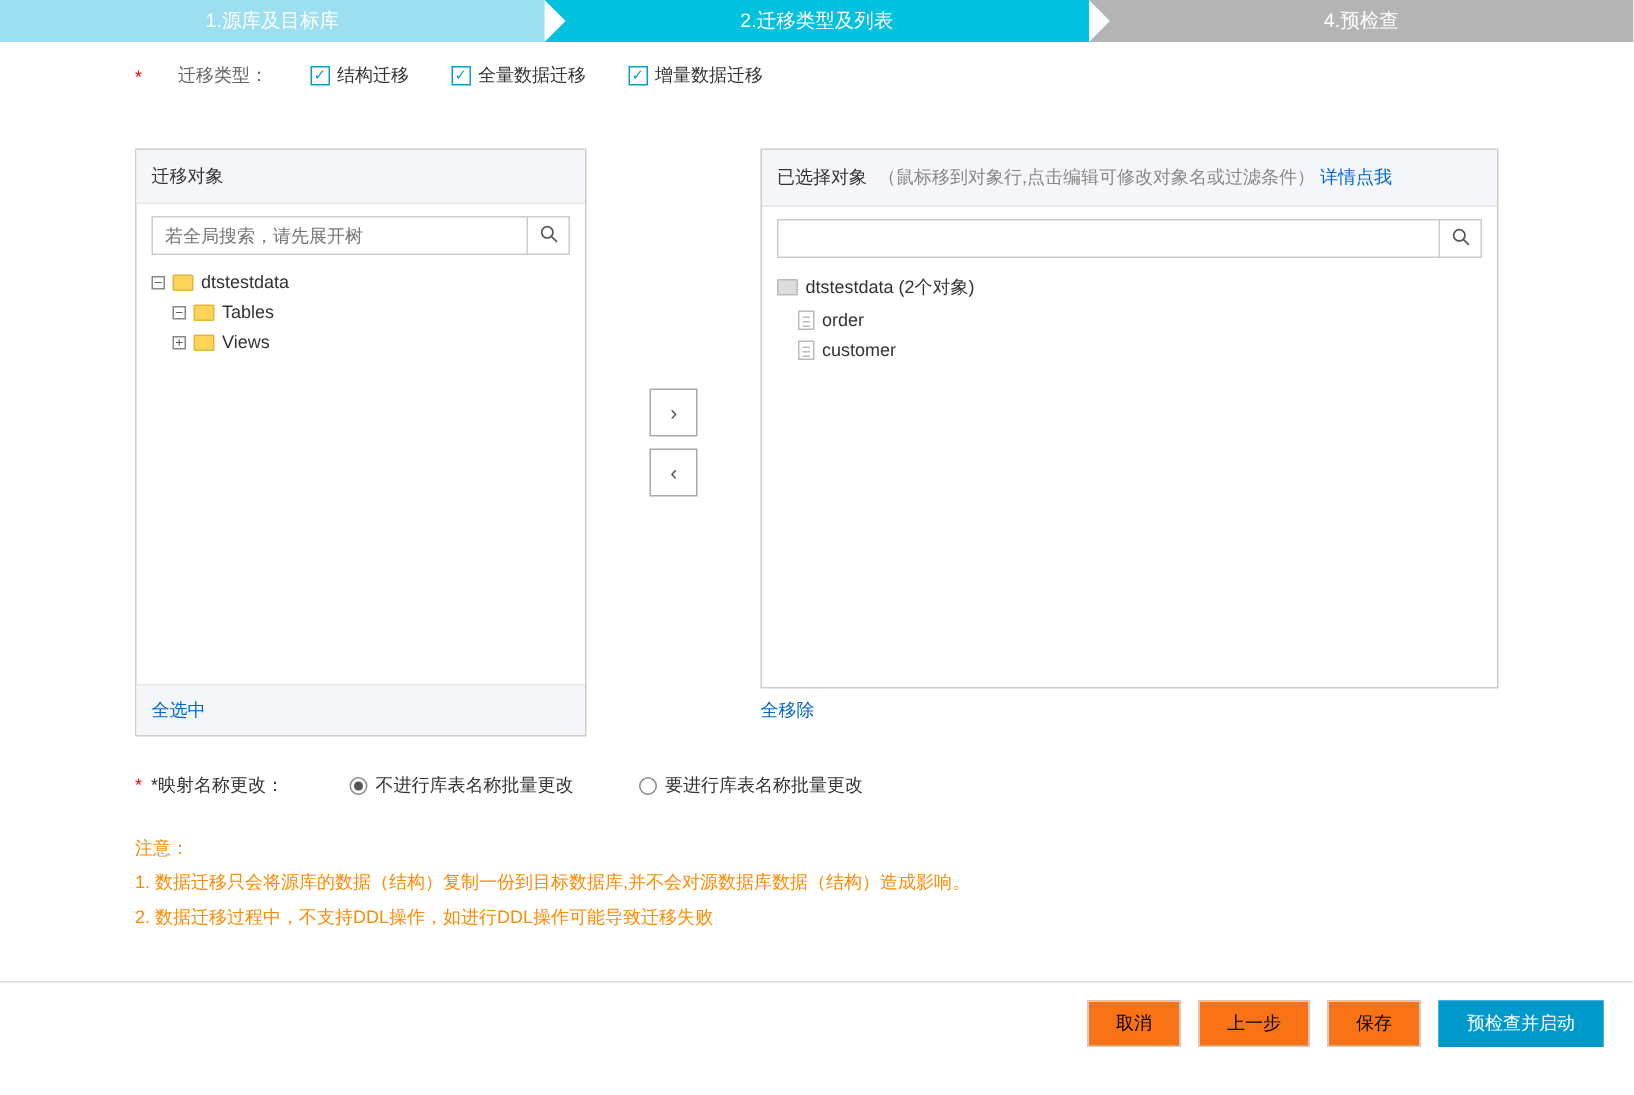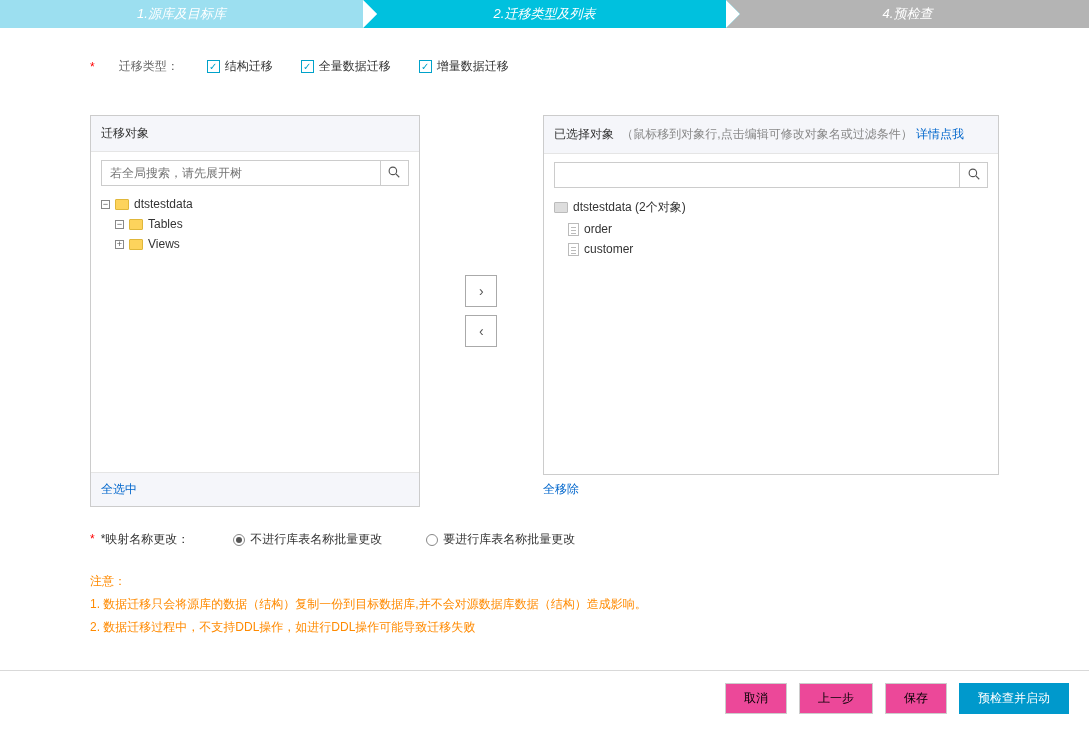--- a/index.html
+++ b/index.html
@@ -1,19 +1,19 @@
 <!DOCTYPE html>
 <html><head>
 <meta charset="utf-8">
 <style>
 * { box-sizing: border-box; margin: 0; padding: 0; }
 body { font-family: "Microsoft YaHei", Arial, sans-serif; font-size: 12px; color: #333; background: #fff; }
 
 
-.steps { display: flex; height: 28px; margin-bottom: 30px; font-style: italic; }
+.steps { display: flex; height: 28px; margin-bottom: 14px; }
 .step { flex: 1; position: relative; line-height: 28px; text-align: center; color: #fff; font-size: 13px; }
 .step-bg { position: absolute; inset: 0; }
 .step-text { position: relative; z-index: 2; }
 
 
 .step-bg::after {
   content: ""; position: absolute; right: -14px; top: 0; width: 0; height: 0;
   border-top: 14px solid transparent; border-bottom: 14px solid transparent; z-index: 1;
 }
 .step.active .step-bg { background: #00c1de; }
@@ -57,37 +57,37 @@
 .doc::before { content:""; position:absolute; left:2px; right:2px; top:3px; height:1px; background:#bbb; box-shadow: 0 3px 0 #bbb, 0 6px 0 #bbb; }
 
 .panel-footer { background: #f5f6fa; border-top: 1px solid #e5e5e5; padding: 8px 10px; }
 
 
 .mid { width: 100px; display: flex; flex-direction: column; align-items: center; justify-content: center; gap: 8px; }
 .tbtn { width: 32px; height: 32px; border: 1px solid #aaa; background: #fff; display: flex; align-items: center; justify-content: center; cursor: pointer; font-size: 14px; color: #555; }
 
 
 .right-col { display: flex; flex-direction: column; }
-.right-col .panel { width: 456px; }
+.right-col .panel { width: 492px; }
 
 
 .remove-all { margin-top: 6px; }
 
 
 .rename-row { margin-top: 24px; display: flex; align-items: center; gap: 44px; }
 .radio-wrap { display: inline-flex; align-items: center; gap: 5px; }
 .radio { width: 12px; height: 12px; border: 1px solid #888; border-radius: 50%; display: inline-flex; align-items: center; justify-content: center; }
 .radio.checked::after { content:""; width:6px; height:6px; background:#555; border-radius:50%; }
 
 
 .notes { margin-top: 22px; color: #ff8a00; line-height: 1.9; }
 
 
 .bottom-bar { border-top: 1px solid #d9d9d9; padding: 12px 20px; margin-top: 32px; display: flex; justify-content: flex-end; gap: 12px; }
-.btn { border: 1px solid #ccc; background: #ec4899; padding: 6px 18px; font-size: 12px; cursor: pointer; }
+.btn { border: 1px solid #ccc; background: #f97316; padding: 6px 18px; font-size: 12px; cursor: pointer; }
 .btn.primary { background: #09c; border-color: #09c; color: #fff; }
 
 
 .sel-header { line-height: 1.6; }
 </style>
 </head>
 <body>
 
 <div class="steps">
   <div class="step done">

